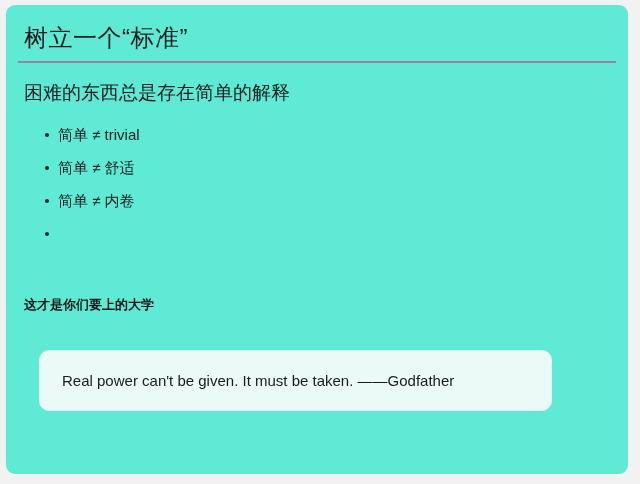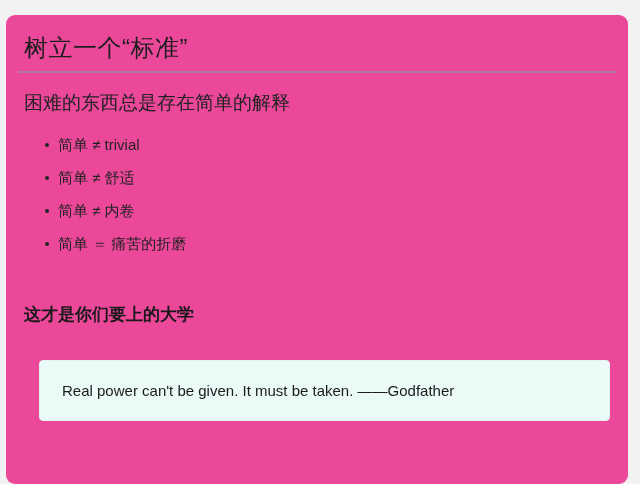--- a/index.html
+++ b/index.html
@@ -11,24 +11,24 @@
     height: 484px;
     overflow: hidden;
     background: #f2f2f3;
     font-family: "Liberation Sans", "DejaVu Sans", sans-serif;
     -webkit-font-smoothing: antialiased;
   }
 
   .slide-card {
     position: absolute;
     left: 6px;
-    top: 15px;
+    top: 5px;
     width: 622px;
     height: 469px;
-    background: #ec4899;
+    background: #5eead4;
     border-radius: 9px;
     box-sizing: border-box;
     overflow: hidden;
   }
 
   .slide-title {
     position: absolute;
     left: 18px;
     top: 16px;
     font-size: 24px;
@@ -82,37 +82,37 @@
     width: 4px;
     height: 4px;
     border-radius: 50%;
     background: #222224;
   }
 
   .emphasis-line {
     position: absolute;
     left: 18px;
     top: 288px;
-    font-size: 17px;
+    font-size: 13px;
     line-height: 24px;
     font-weight: bold;
     color: #18181a;
     white-space: nowrap;
   }
 
   .quote-box {
     position: absolute;
     left: 33px;
     top: 345px;
-    width: 571px;
+    width: 513px;
     height: 61px;
     box-sizing: border-box;
     background: #eafaf7;
     border: 1px solid #e2f2ef;
-    border-radius: 4px;
+    border-radius: 10px;
   }
   .quote-text {
     position: absolute;
     left: 22px;
     top: 0;
     right: 12px;
     height: 59px;
     display: flex;
     align-items: center;
     font-size: 15px;
@@ -140,21 +140,20 @@
     <li class="bullet-item">
       <span class="bullet-dot"></span>
       <span>简单 ≠ 舒适</span>
     </li>
     <li class="bullet-item">
       <span class="bullet-dot"></span>
       <span>简单 ≠ 内卷</span>
     </li>
     <li class="bullet-item">
       <span class="bullet-dot"></span>
-      <span>简单 ＝ 痛苦的折磨</span>
     </li>
   </ul>
 
   <div class="emphasis-line">这才是你们要上的大学</div>
 
   <div class="quote-box">
     <div class="quote-text">Real power can't be given. It must be taken. ——Godfather</div>
   </div>
 
 </div>

